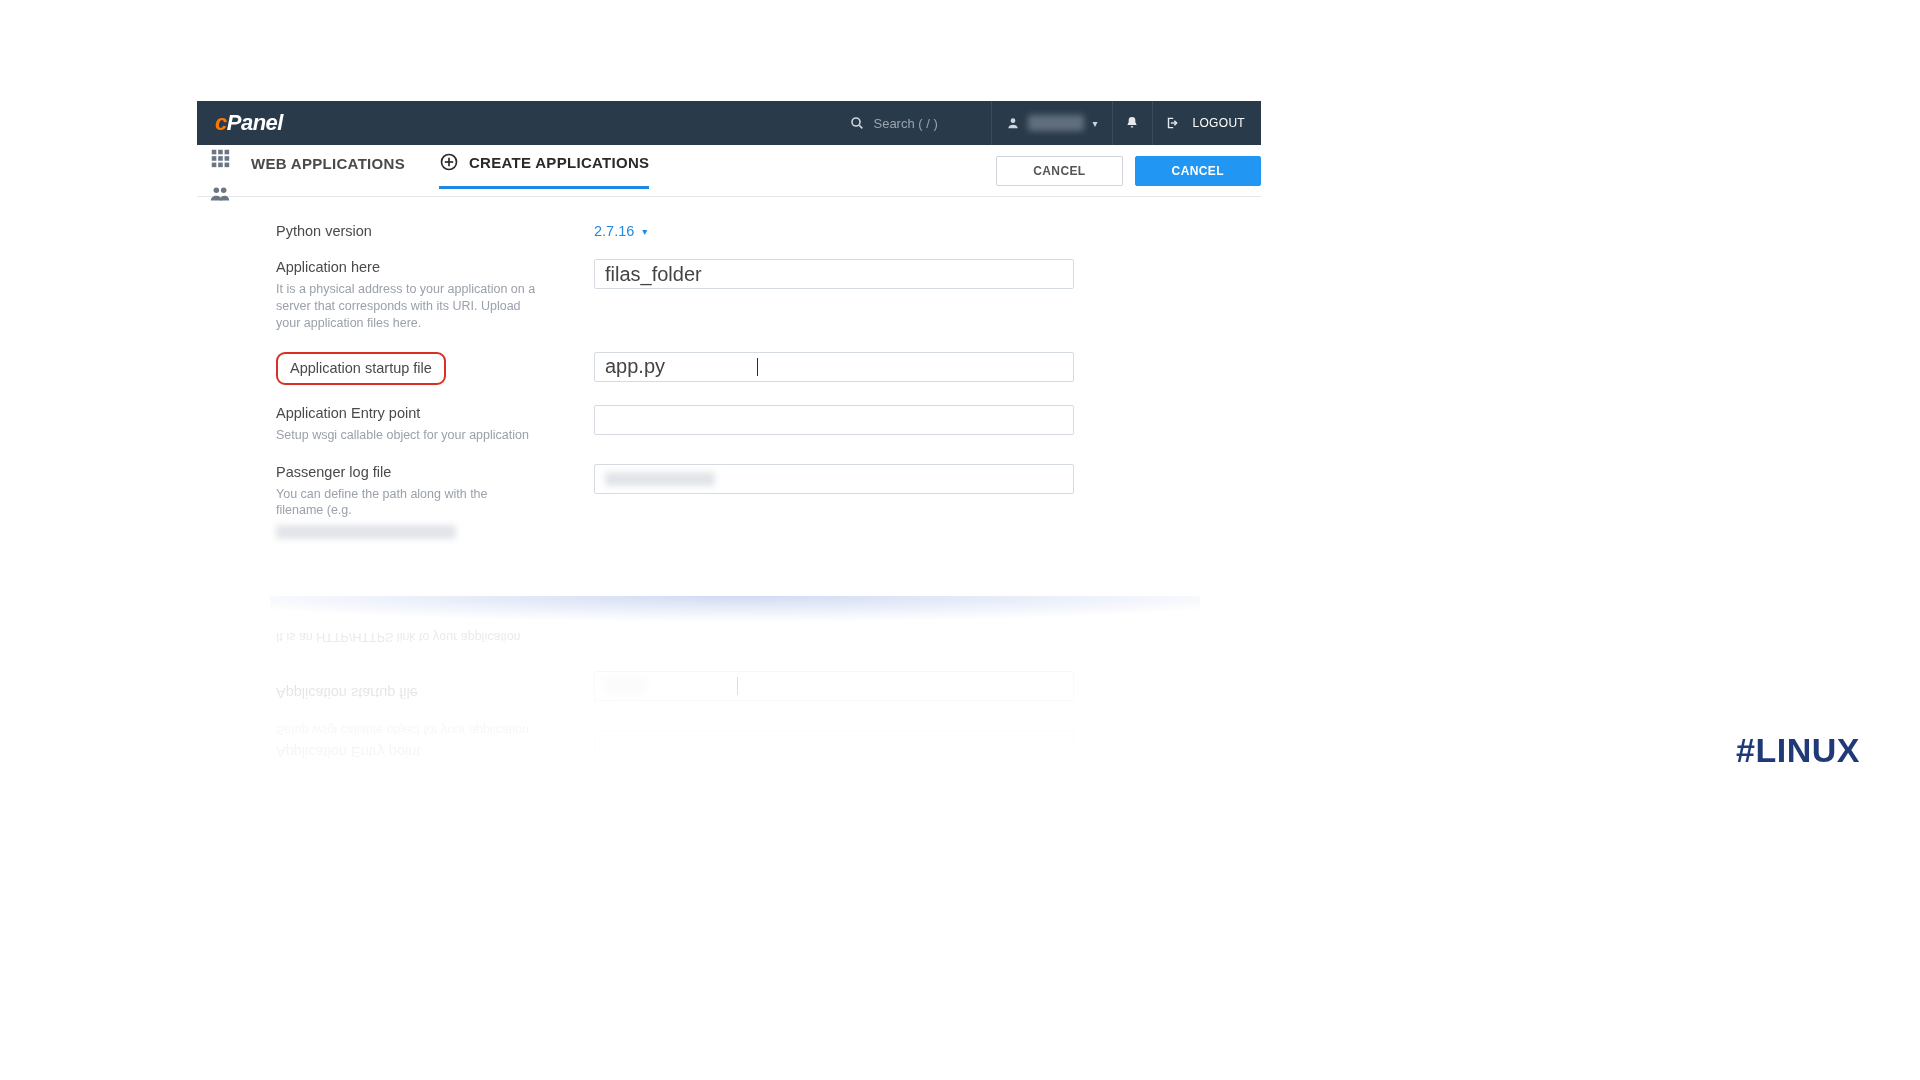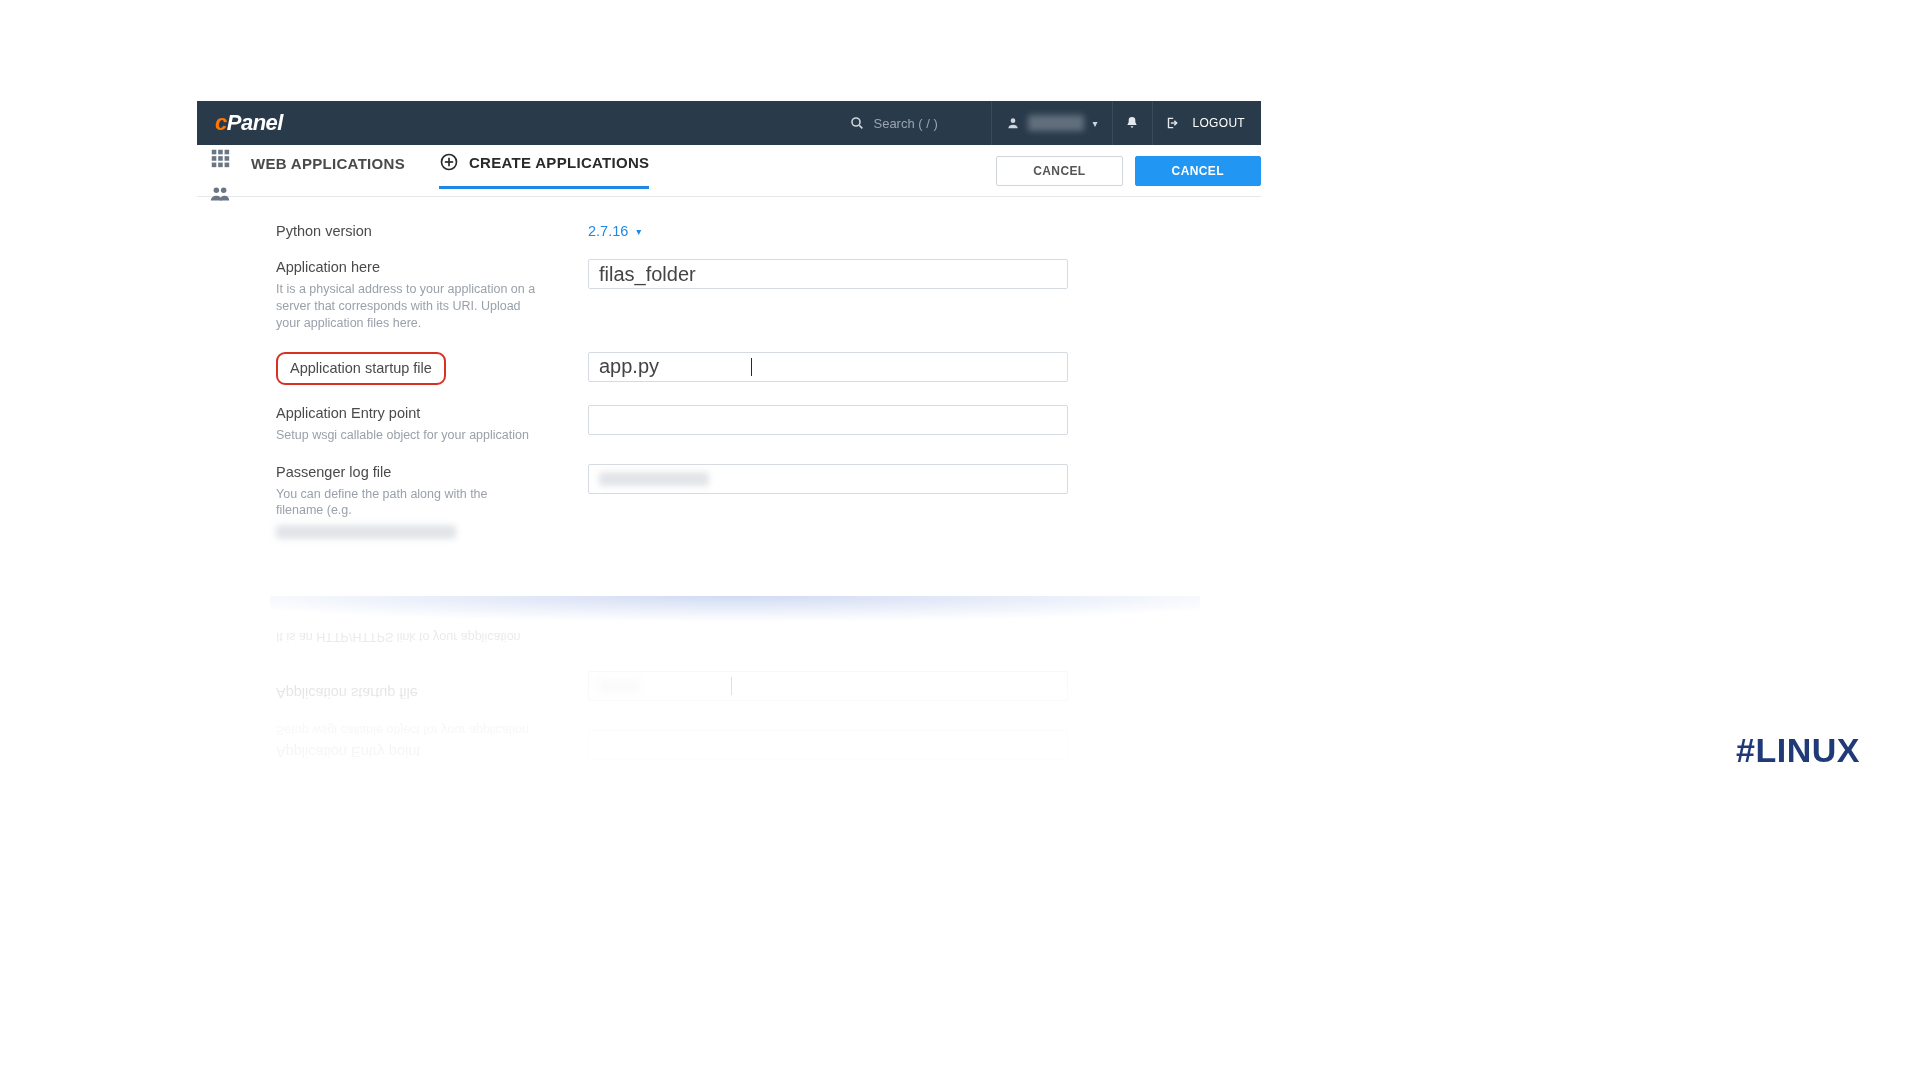--- a/index.html
+++ b/index.html
@@ -99,21 +99,21 @@
       height: 30px; padding: 0 36px; font-size: 12px; font-weight: 600;
       border: 1px solid #d0d5dc; background: #fff; color: #555; cursor: pointer;
       border-radius: 2px; letter-spacing: 0.4px;
     }
     .btn.primary { background: #2196f3; color: #fff; border-color: #2196f3; }
     
     .form-area {
       padding: 26px 76px 0 79px;
     }
     .row {
-      display: flex; align-items: flex-start; gap: 22px;
+      display: flex; align-items: flex-start; gap: 28px;
     }
     .row + .row { margin-top: 20px; }
     .label-col { width: 290px; }
     .label-title { font-size: 14.5px; color: #4a4a4a; font-weight: 500; }
     .label-help  { font-size: 12.5px; color: #9aa1aa; margin-top: 6px; line-height: 1.35; max-width: 260px; }
     .input-col { flex: 1; }
     .python-version {
       color: #1e88e5; font-size: 14.5px; display: flex; align-items: center; gap: 8px;
       cursor: pointer;
     }

